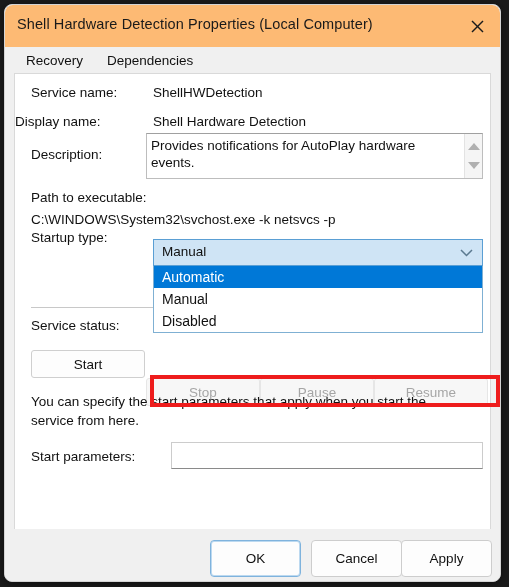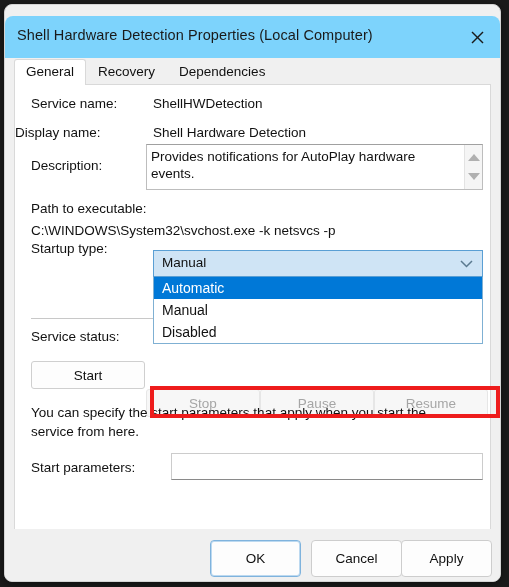--- a/index.html
+++ b/index.html
@@ -25,24 +25,23 @@
     border: 1px solid #d4d4d4;
     box-shadow: 0 2px 10px rgba(0,0,0,0.45);
     overflow: hidden;
     box-sizing: border-box;
   }
 
   
   #titlebar {
     position: relative;
     height: 42px;
-    background: #7dd3fc;
+    background: #fdba74;
     border-top-left-radius: 8px;
     border-top-right-radius: 8px;
-    margin-top: 11px;
   }
   #title-text {
     position: absolute;
     left: 12px;
     top: 11px;
     font-size: 14.5px;
     color: #1a1a1a;
     white-space: nowrap;
     letter-spacing: 0.1px;
   }
@@ -323,21 +322,20 @@
     <div id="title-text">Shell Hardware Detection Properties (Local Computer)</div>
     <div id="close-btn">
       <svg width="13" height="13" viewBox="0 0 13 13">
         <line x1="1" y1="1" x2="12" y2="12" stroke="#1a1a1a" stroke-width="1.4"></line>
         <line x1="12" y1="1" x2="1" y2="12" stroke="#1a1a1a" stroke-width="1.4"></line>
       </svg>
     </div>
   </div>
 
   <div id="tabstrip">
-    <div class="tab selected">General</div>
     <div class="tab">Recovery</div>
     <div class="tab">Dependencies</div>
   </div>
 
   <div id="page">
 
     <div class="lbl" style="left:16px; top:11px;">Service name:</div>
     <div class="val" style="left:138px; top:11px;">ShellHWDetection</div>
 
     <div class="lbl" style="left:0; top:40px;">Display name:</div>

